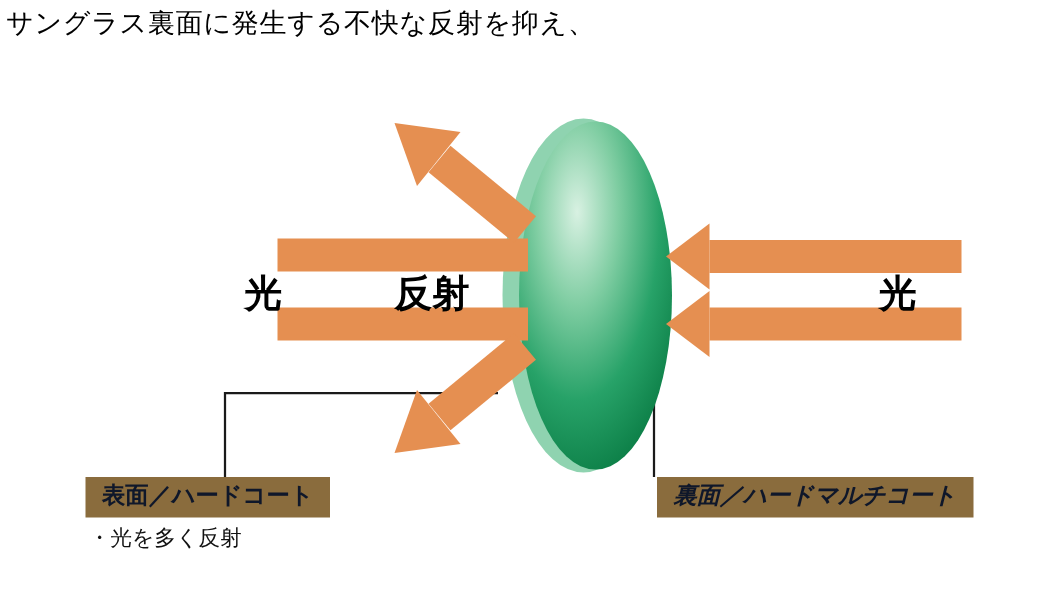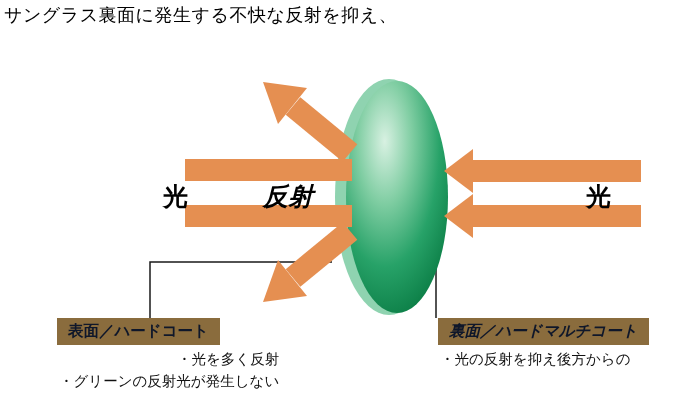--- a/index.html
+++ b/index.html
@@ -23,21 +23,21 @@
     letter-spacing:0.5px;
     white-space:nowrap;
   }
   .scene { position:absolute; left:0; top:0; width:700px; height:402px; }
   .big-label {
     position:absolute;
     font-size:25px; font-weight:bold; color:#000;
     line-height:1; white-space:nowrap;
   }
   .pos-light-left  { left:163px; top:184px; }
-  .pos-reflect     { left:263px; top:184px;font-style:italic; }
+  .pos-reflect     { left:263px; top:184px; }
   .pos-light-right { left:586px; top:184px; }
   .coat-box {
     position:absolute; top:318px;
     background: var(--box, #8a6c3d);
     color:#0f172a; font-weight:bold; font-size:15.5px;
     line-height:1; padding:5px 11px 6px;
     white-space:nowrap;
   }
   .front-box { left:57px; }
   .back-box  { left:438px;font-style:italic; }
@@ -99,19 +99,17 @@
 
   <div class="coat-box front-box">
     <span>表面／ハードコート</span>
   </div>
   <div class="coat-box back-box">
     <span>裏面／ハードマルチコート</span>
   </div>
 
   <div class="bullets front-bullets">
     <div>・光を多く反射</div>
-    <div>・グリーンの反射光が発生しない</div>
   </div>
   <div class="bullets back-bullets">
-    <div>・光の反射を抑え後方からの</div>
   </div>
 
 </div>
 
 </body></html>

